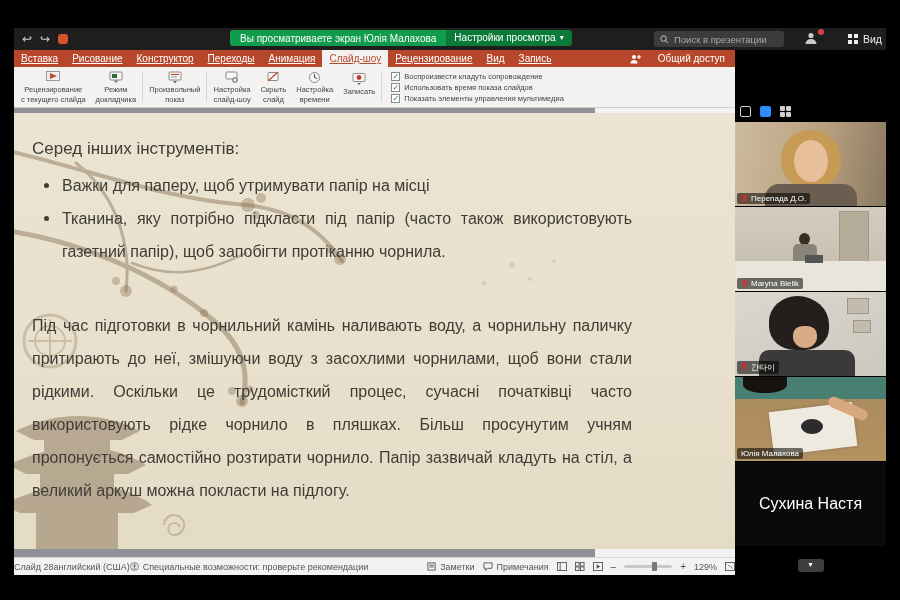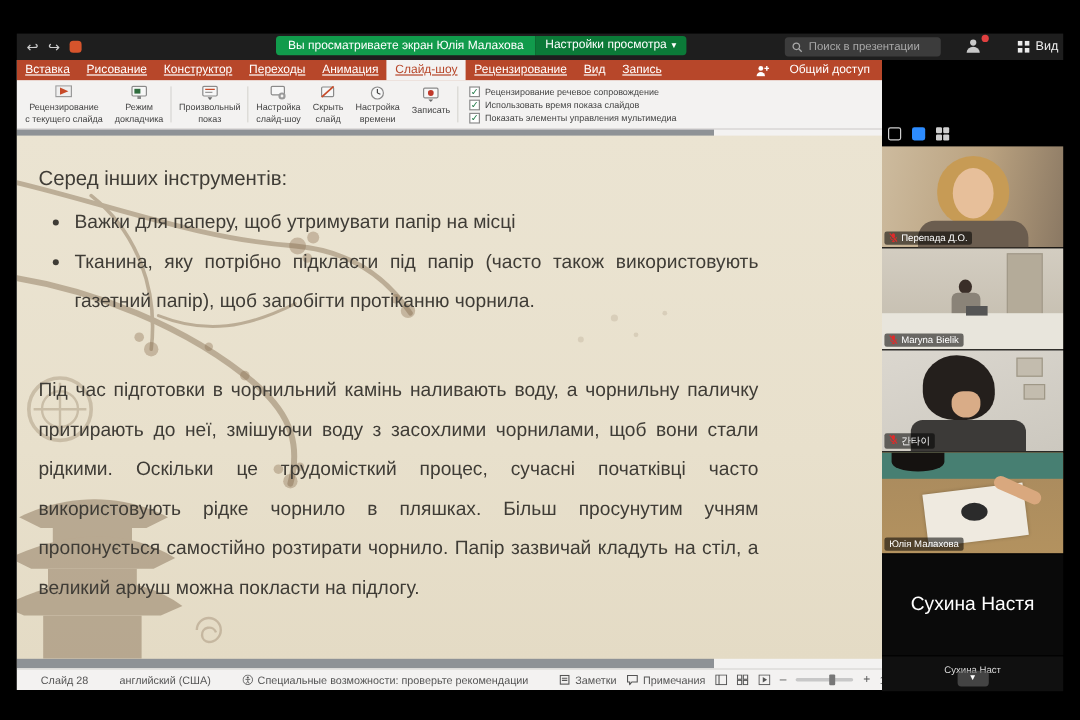--- a/index.html
+++ b/index.html
@@ -37,21 +37,21 @@
 
   .slide-pane{position:absolute;left:0;top:58px;width:581px;height:449px;background:#8e9296;padding:5px 0 8px 0;}
   .slide{position:relative;width:721px;height:436px;margin:0 auto;background:linear-gradient(180deg,#ebe4d2 0%,#e8e0cc 60%,#e4dbc5 100%);overflow:hidden;}
   .slide-art{position:absolute;left:0;top:0;}
   .slide-title{position:absolute;left:18px;top:26px;font-size:17px;color:#3f3c36;}
   .bullet-list{position:absolute;left:18px;top:56px;width:600px;}
   .bullet{position:relative;padding-left:30px;font-size:16px;line-height:33px;color:#3f3c36;text-align:justify;}
   .bullet::before{content:"";position:absolute;left:12px;top:14px;width:5px;height:5px;border-radius:50%;background:#3f3c36;}
   .slide-paragraph{position:absolute;left:18px;top:196px;width:600px;font-size:16px;line-height:33px;color:#3f3c36;text-align:justify;}
 
-  .status-bar{position:absolute;left:0;bottom:0;width:721px;height:18px;background:#f3f2f1;border-top:1px solid #d8d6d2;display:flex;align-items:center;font-size:9px;color:#555;padding:0 20px;gap:26px;white-space:nowrap;}
+  .status-bar{position:absolute;left:0;bottom:0;width:721px;height:18px;background:#f3f2f1;border-top:1px solid #d8d6d2;display:flex;align-items:center;font-size:9px;color:#555;padding:0 0;gap:0;white-space:nowrap;}
   .sb-item{display:flex;align-items:center;gap:4px;}
   .sb-right{margin-left:auto;display:flex;align-items:center;gap:8px;}
   .zoom-track{position:relative;width:48px;height:3px;background:#c8c8c8;border-radius:2px;}
   .zoom-thumb{position:absolute;left:28px;top:-3px;width:5px;height:9px;background:#777;border-radius:1px;}
   .sb-glyph{font-size:10px;color:#555;}
 
   
   .video-panel{position:absolute;left:735px;top:50px;width:151px;height:525px;background:#000;}
   .vp-header{position:absolute;left:5px;top:56px;display:flex;align-items:center;gap:9px;}
   .vh-min{width:11px;height:11px;border:1px solid #cfcfcf;border-radius:2px;}
@@ -234,21 +234,21 @@
               <circle cx="7" cy="5.5" r="2.4" fill="#c0392b"></circle>
               <polygon points="5,11 9,11 7,13" fill="#6a6a6a"></polygon>
             </svg>
           </span>
         <span>Записать</span>
       </div>
       <div class="rb-sep"></div>
       <div class="rb-checks">
         <label class="chk">
           <span class="box">✓</span>
-          <span>Рецензирование речевое сопровождение</span>
+          <span>Воспроизвести кладуть сопровождение</span>
         </label>
         <label class="chk">
           <span class="box">✓</span>
           <span>Использовать время показа слайдов</span>
         </label>
         <label class="chk">
           <span class="box">✓</span>
           <span>Показать элементы управления мультимедиа</span>
         </label>
       </div>
@@ -430,23 +430,20 @@
         <div class="arm"></div>
         <span class="tile-name">
           <span>Юлія Малахова</span>
         </span>
       </div>
 
       <div class="tile s5">
         <span class="tile-center-name">Сухина Настя</span>
       </div>
 
-      <div class="tile partial">
-        <span class="tile-center-name">Сухина Наст</span>
-      </div>
 
     </div>
     <div class="more-pill">
       <span>▾</span>
     </div>
   </div>
 
 </div>
 
 </body></html>

